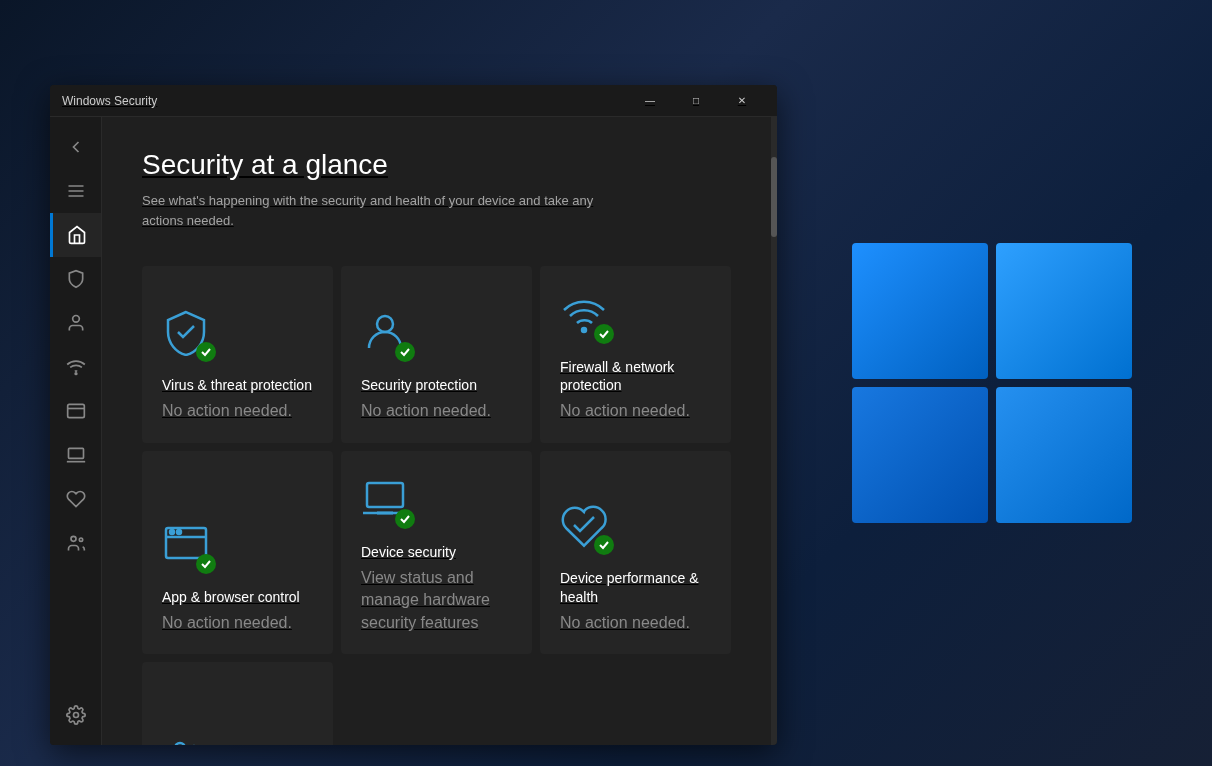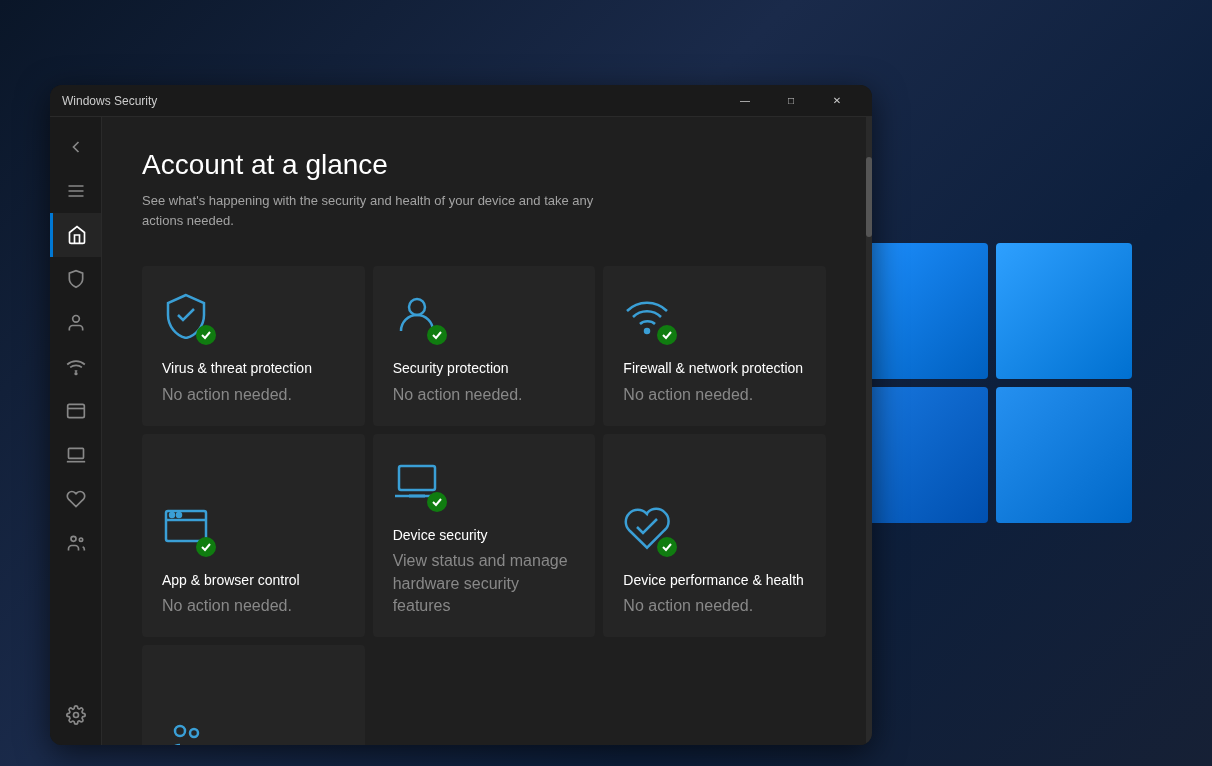--- a/index.html
+++ b/index.html
@@ -34,28 +34,29 @@
     .win-tile-1 { background: linear-gradient(135deg, #1e90ff, #0060c0); }
     .win-tile-2 { background: linear-gradient(135deg, #2ea0ff, #0070d0); }
     .win-tile-3 { background: linear-gradient(135deg, #1878e0, #0050b0); }
     .win-tile-4 { background: linear-gradient(135deg, #2590f0, #0068c8); }
 
     
     .app-window {
       position: absolute;
       left: 50px;
       top: 85px;
-      width: 822px;
+      width: 727px;
       height: 660px;
       background: #1a1a1a;
-      border-radius: 12px;
+      border-radius: 4px;
       box-shadow: 0 8px 32px rgba(0,0,0,0.6);
       display: flex;
       flex-direction: column;
       overflow: hidden;
+      text-decoration: underline;
     }
 
     
     .title-bar {
       height: 32px;
       background: #1a1a1a;
       display: flex;
       align-items: center;
       justify-content: space-between;
       padding: 0 12px;
@@ -332,21 +333,21 @@
         <div class="sidebar-item">
           <svg viewBox="0 0 24 24" fill="none" stroke="currentColor" stroke-width="2">
             <circle cx="12" cy="12" r="3"></circle>
             <path d="M19.4 15a1.65 1.65 0 00.33 1.82l.06.06a2 2 0 010 2.83 2 2 0 01-2.83 0l-.06-.06a1.65 1.65 0 00-1.82-.33 1.65 1.65 0 00-1 1.51V21a2 2 0 01-4 0v-.09A1.65 1.65 0 009 19.4a1.65 1.65 0 00-1.82.33l-.06.06a2 2 0 01-2.83-2.83l.06-.06A1.65 1.65 0 004.68 15a1.65 1.65 0 00-1.51-1H3a2 2 0 010-4h.09A1.65 1.65 0 004.6 9a1.65 1.65 0 00-.33-1.82l-.06-.06a2 2 0 012.83-2.83l.06.06A1.65 1.65 0 009 4.68a1.65 1.65 0 001-1.51V3a2 2 0 014 0v.09a1.65 1.65 0 001 1.51 1.65 1.65 0 001.82-.33l.06-.06a2 2 0 012.83 2.83l-.06.06A1.65 1.65 0 0019.4 9a1.65 1.65 0 001.51 1H21a2 2 0 010 4h-.09a1.65 1.65 0 00-1.51 1z"></path>
           </svg>
         </div>
       </div>
     </div>
 
     <div class="main-content">
-      <h1 class="page-title">Account at a glance</h1>
+      <h1 class="page-title">Security at a glance</h1>
       <p class="page-subtitle">See what's happening with the security and health of your device and take any actions needed.</p>
 
       <div class="cards-grid">
 
         <div class="security-card">
           <div class="card-icon-wrap">
             <svg class="main-icon" viewBox="0 0 48 48" fill="none" stroke="#3a9fd6" stroke-width="2.5">
               <path d="M24 4L6 12v12c0 11 7.8 20.5 18 23 10.2-2.5 18-12 18-23V12L24 4z"></path>
               <polyline points="16 24 21 29 32 18" stroke-width="2.5"></polyline>
             </svg>

